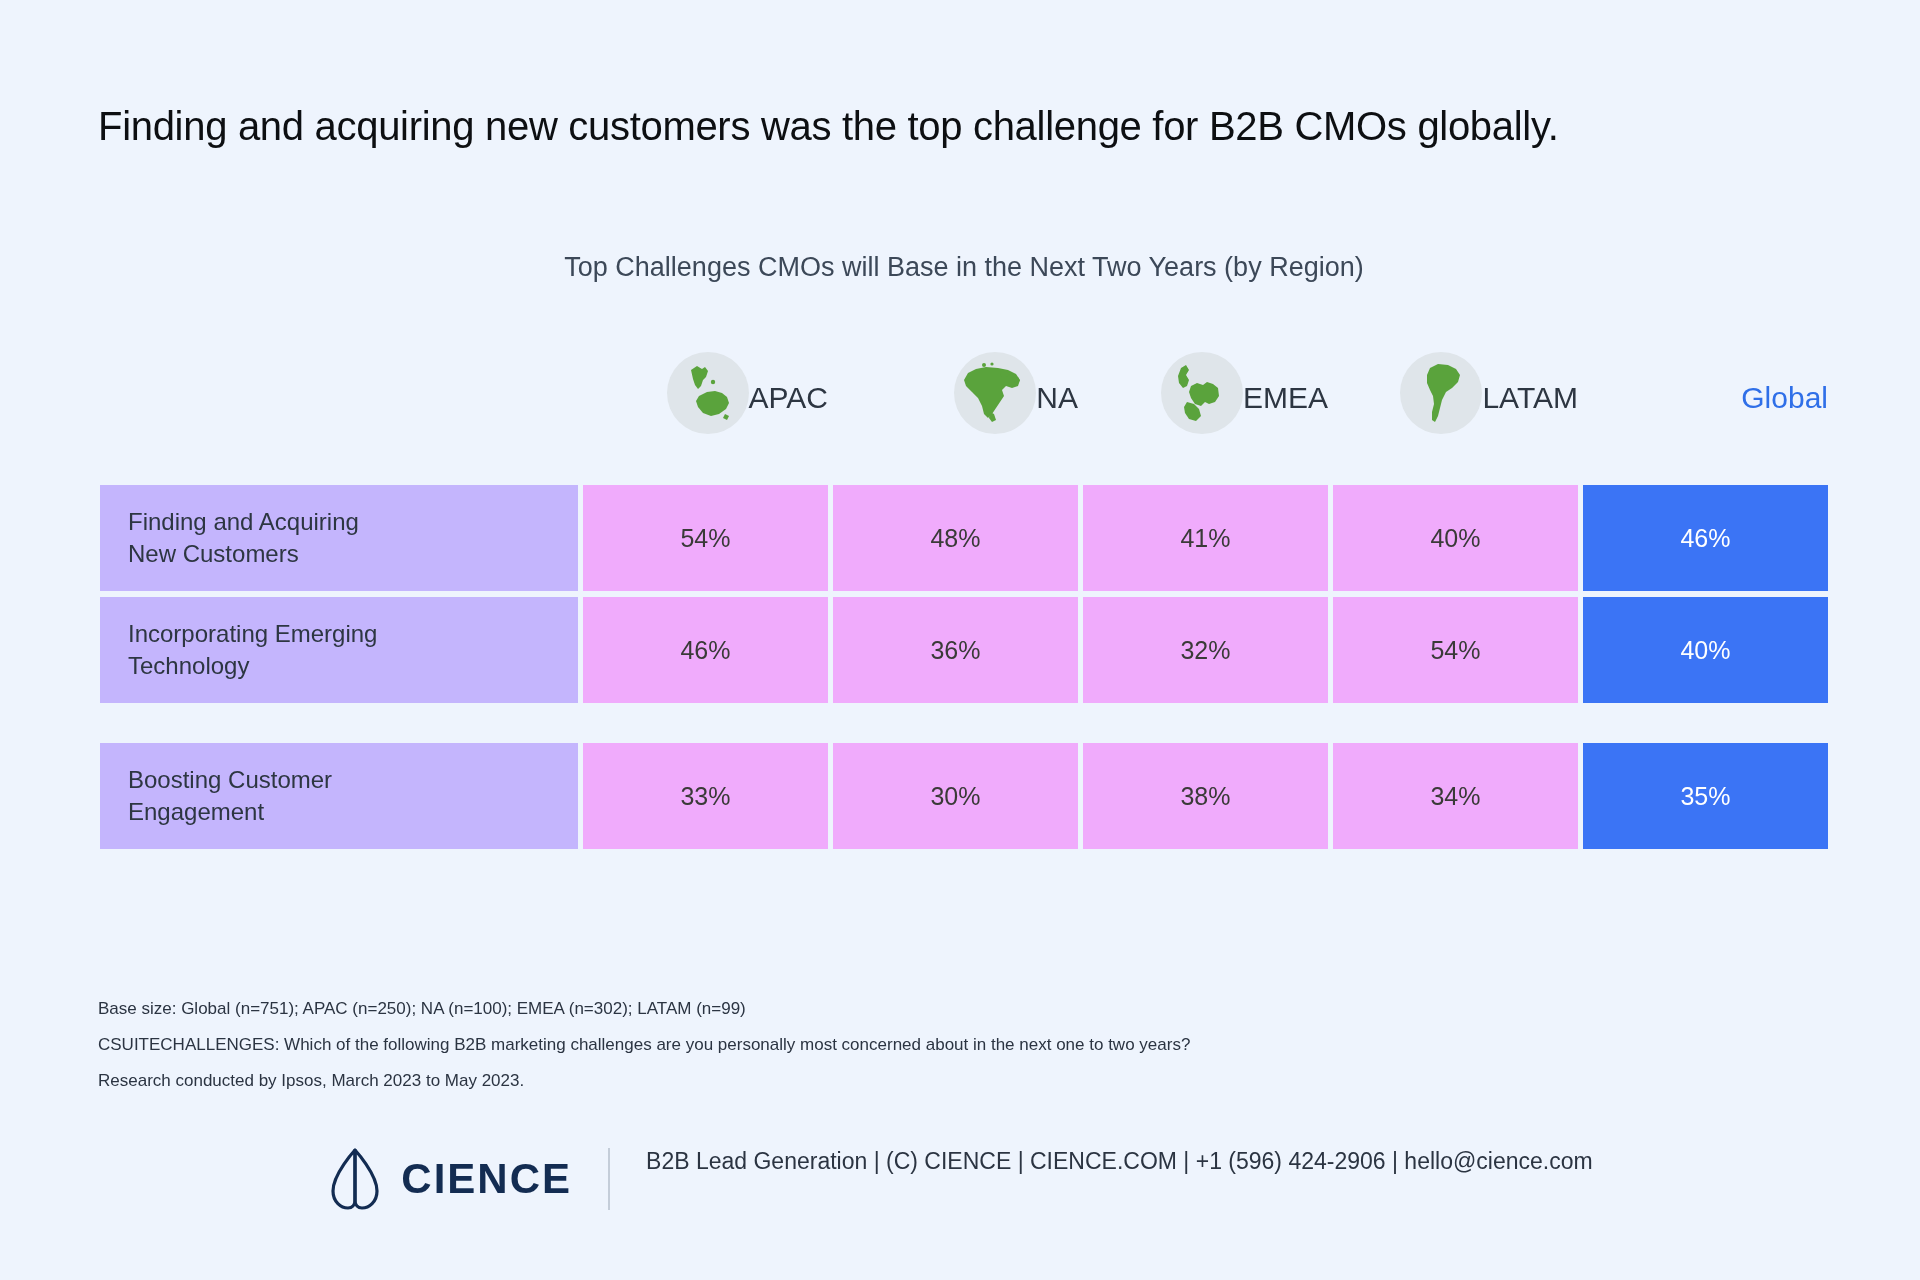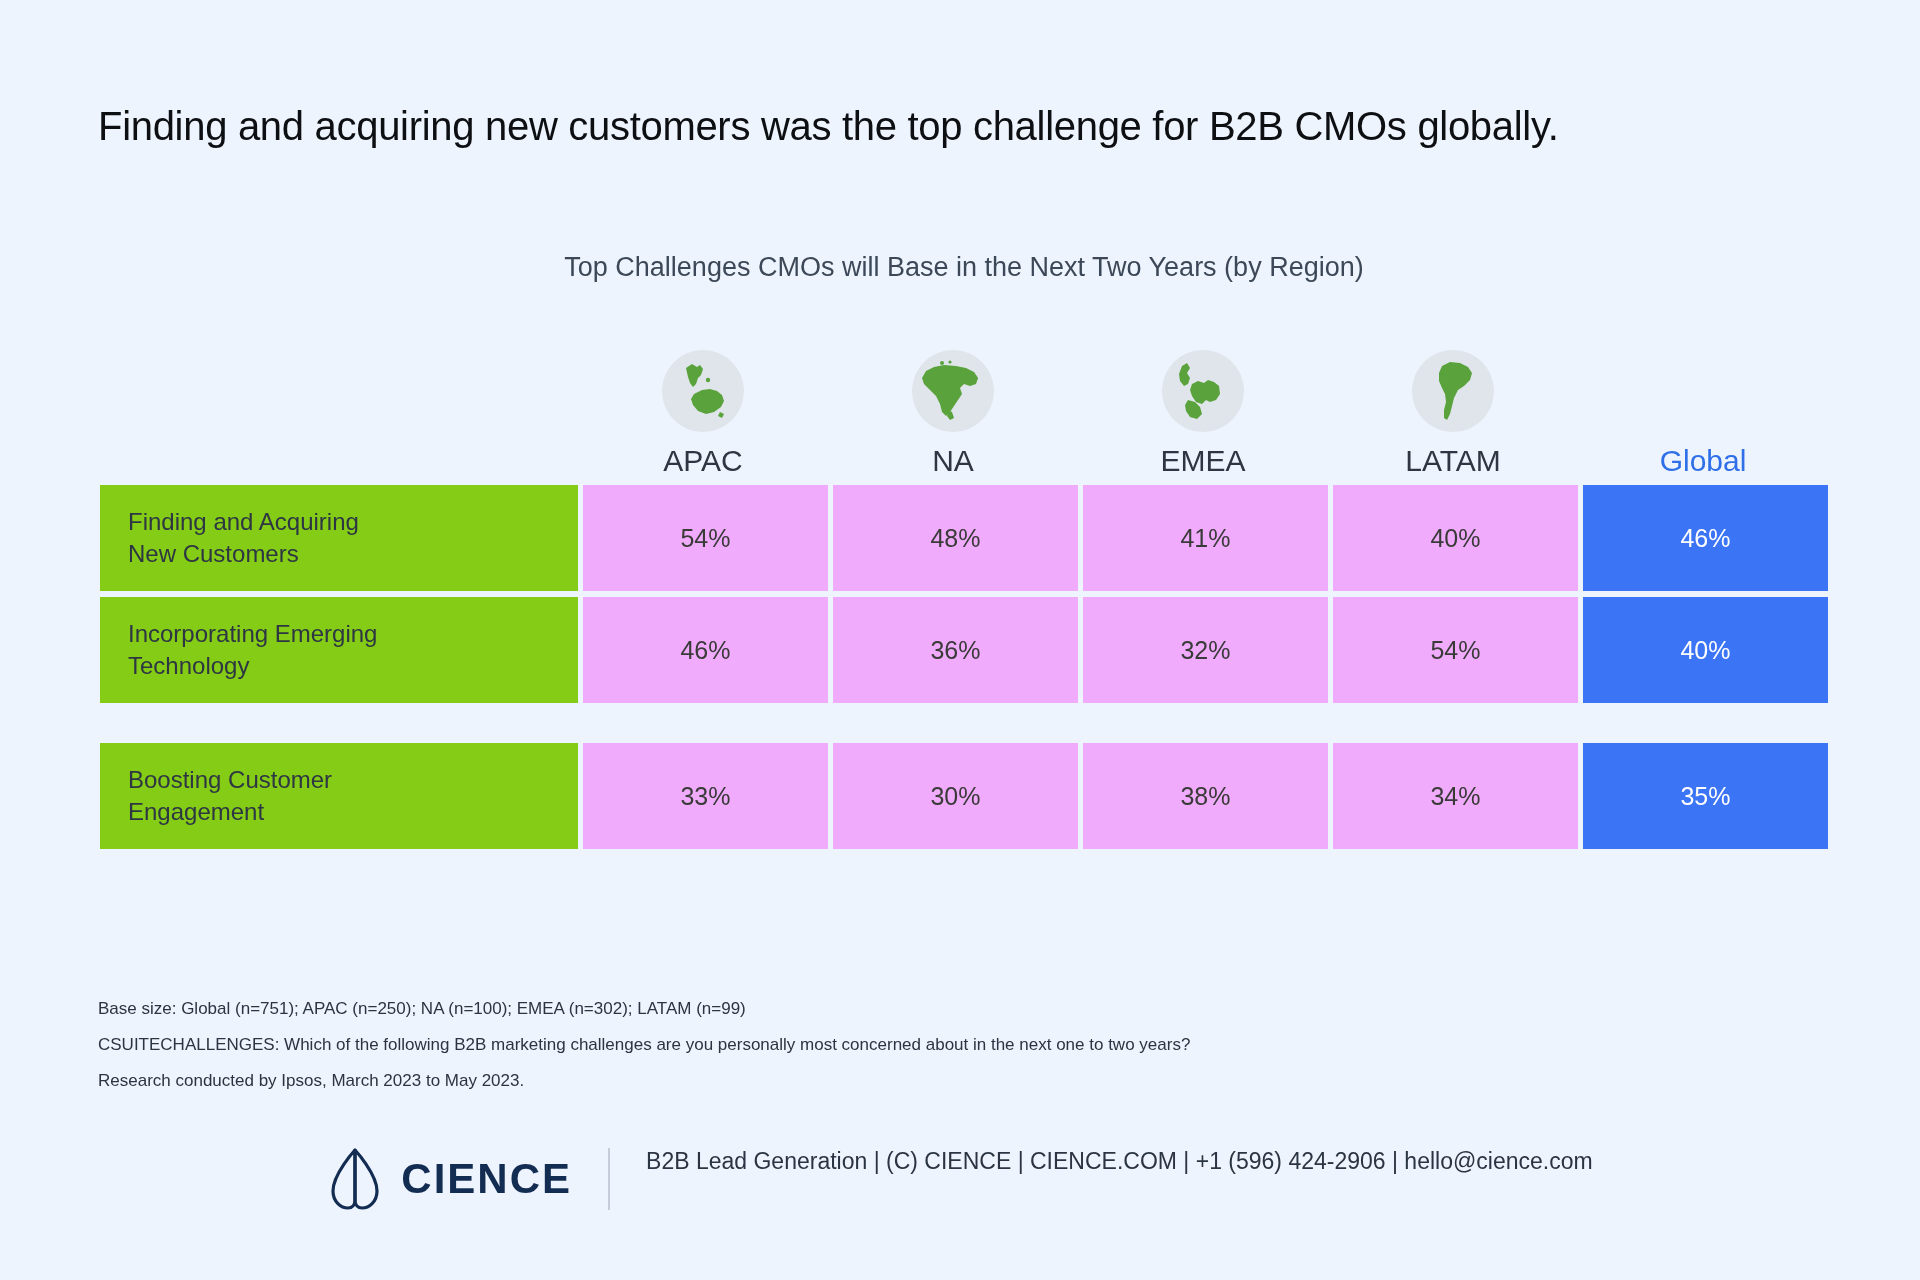--- a/index.html
+++ b/index.html
@@ -24,37 +24,37 @@
     text-align:center;
     font-size:27px; font-weight:400; color:#3c4858;
   }
 
   
   .table { position:absolute; left:100px; top:485px; width:1728px; }
 
   .head-row { position:absolute; left:100px; top:320px; width:1728px; height:160px; display:flex; }
   .head-label-spacer { width:478px; flex:none; }
   .head-cell {
-    flex:1 1 0; display:flex; flex-direction:column;
+    flex:1 1 0; display:flex; flex-direction:row;
     align-items:center; justify-content:flex-end;
   }
   .globe {
     width:82px; height:82px; border-radius:50%;
     background:#dfe5ea; position:relative; overflow:hidden;
     display:flex; align-items:center; justify-content:center;
     margin-bottom:14px;
   }
   .globe svg { display:block; }
   .head-name { font-size:30px; color:#2d3642; line-height:1; padding-bottom:4px; }
   .head-name.global { color:#2f6fe8; }
 
   .row { display:flex; margin-bottom:6px; }
   .row:last-child { margin-bottom:0;margin-top:40px; }
   .cell-label {
-    width:478px; flex:none; background:#84cc16;
+    width:478px; flex:none; background:#c4b5fd;
     display:flex; align-items:center;
     padding:0 28px; height:106px;
     font-size:24px; color:#2d3642; line-height:1.35;
   }
   .cell-val {
     flex:1 1 0; background:#f0abfc; height:106px;
     display:flex; align-items:center; justify-content:center;
     font-size:25px; color:#3a3a38;
     border-left:5px solid #eef4fd;
   }

